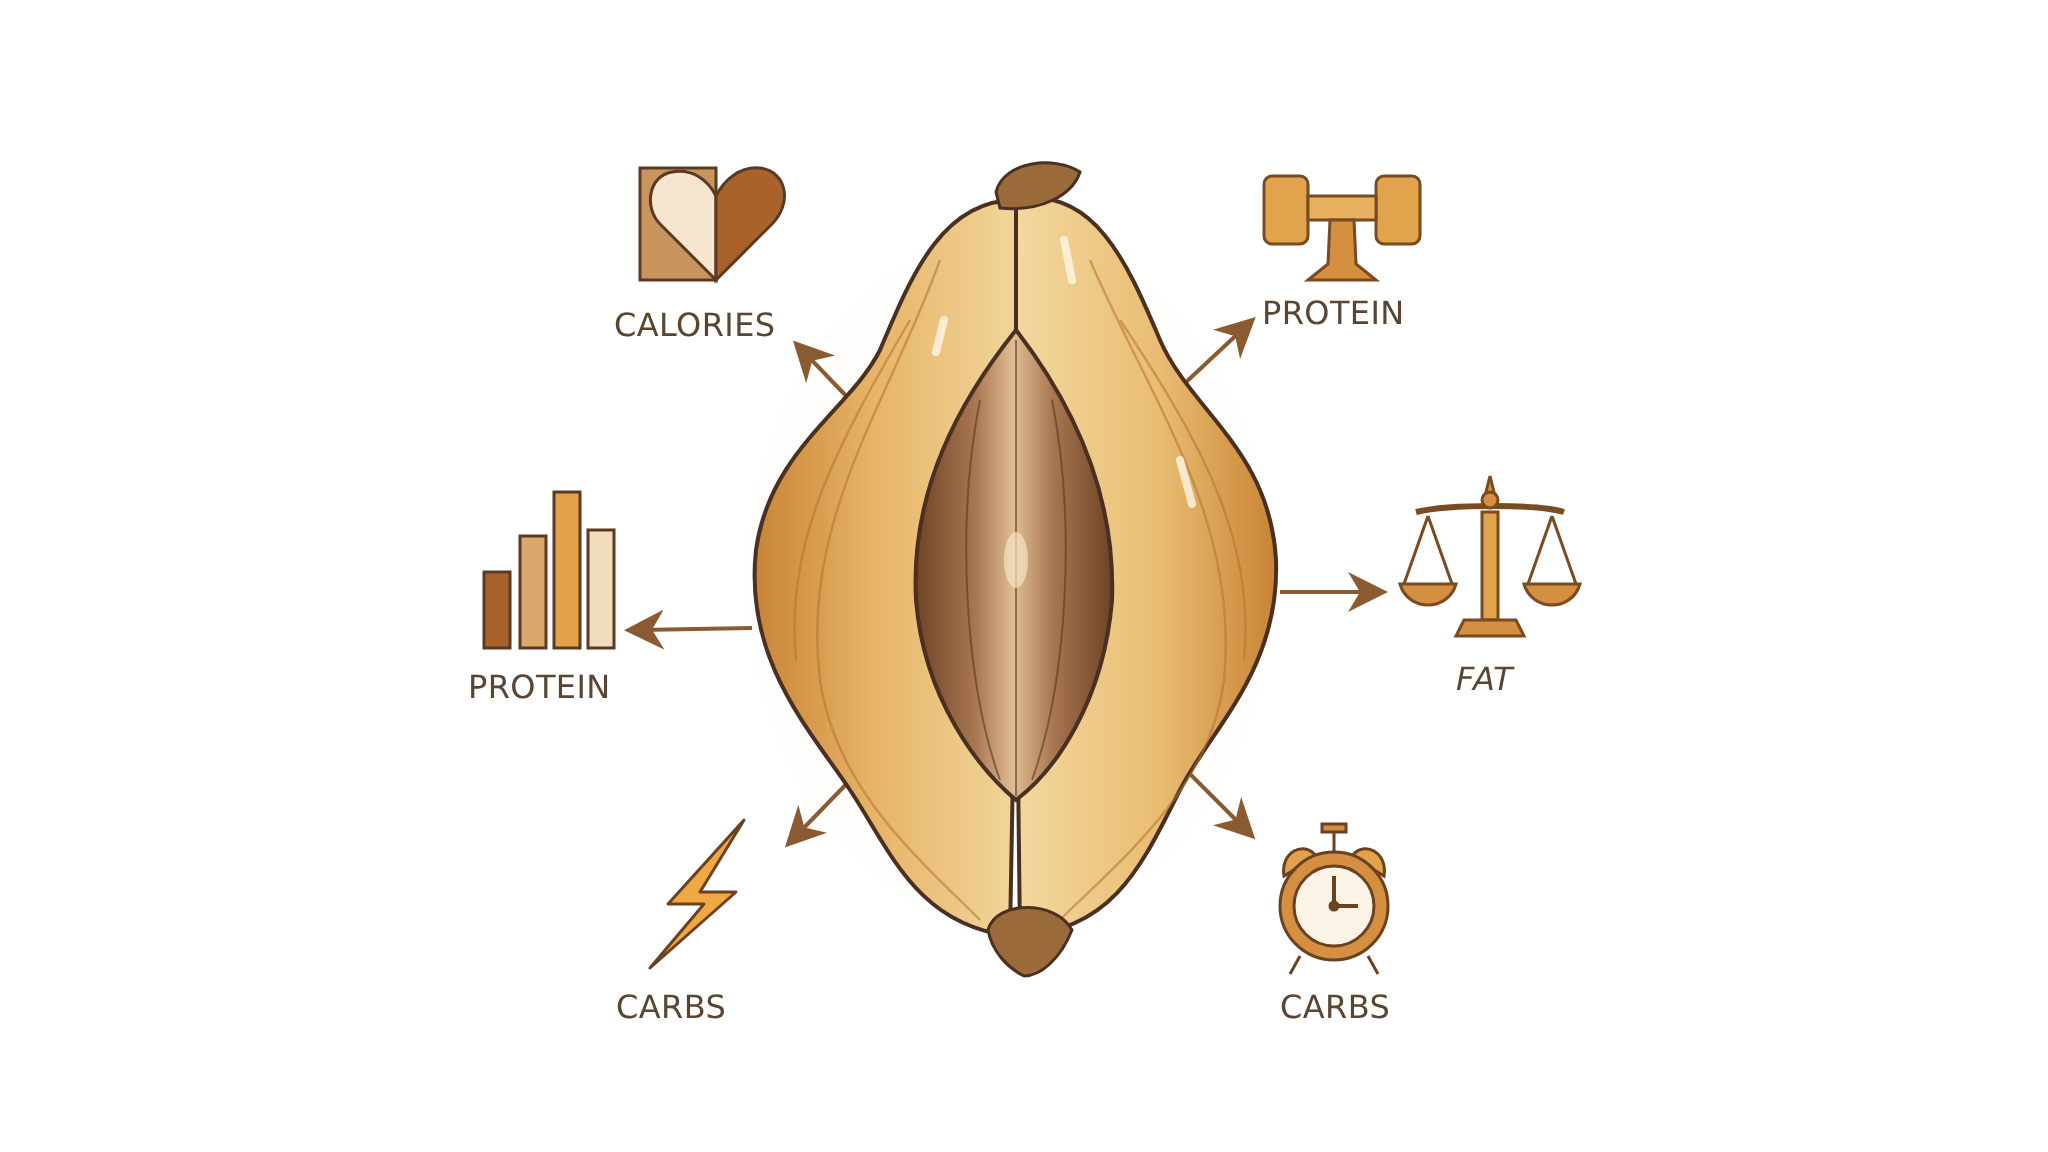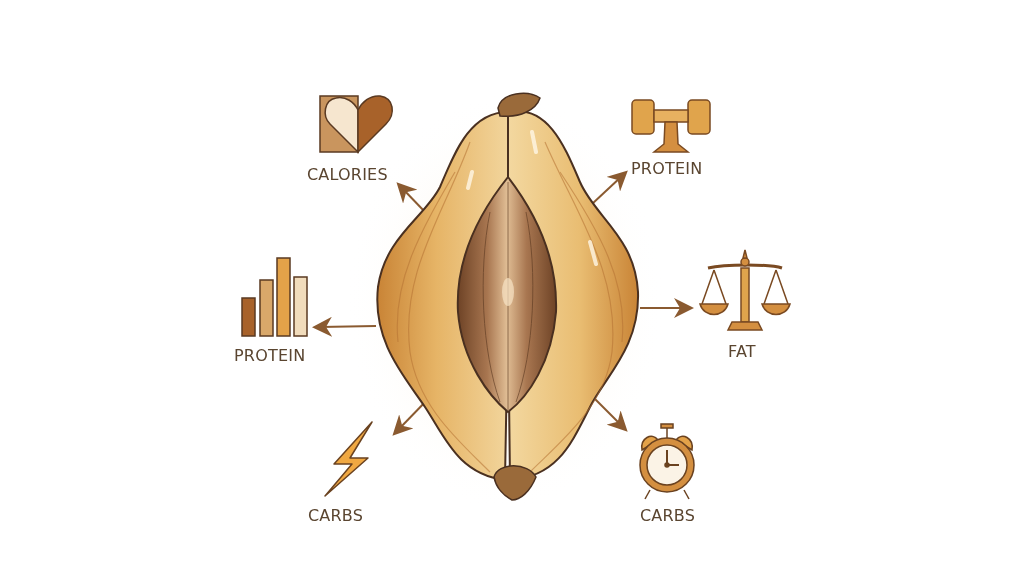--- a/index.html
+++ b/index.html
@@ -2,21 +2,21 @@
 <html><head>
   <meta charset="utf-8">
   <style>
     html, body { margin: 0; padding: 0; }
     body {
       width: 1024px; height: 576px; overflow: hidden;
       background: #ffffff;
       font-family: "DejaVu Sans", "Liberation Sans", sans-serif;
       position: relative;
     }
-    .stage { position: absolute; left: 0; top: 12px; width: 1024px; height: 444px; }
+    .stage { position: absolute; left: 0; top: 0; width: 1024px; height: 444px; }
     svg.art { position: absolute; left: 0; top: 0; }
     .label {
       position: absolute;
       font-size: 16px;
       letter-spacing: 0.2px;
       color: #5a4530;
       white-space: nowrap;
     }
   </style>
 </head>
@@ -157,16 +157,16 @@
       <line x1="667" y1="453" x2="679" y2="453" stroke-width="2"></line>
       <circle cx="667" cy="453" r="2" fill="#6a4220"></circle>
       <line x1="650" y1="478" x2="645" y2="487"></line>
       <line x1="684" y1="478" x2="689" y2="487"></line>
     </g>
   </svg>
 
   <div class="label" style="left:307px; top:153px;">CALORIES</div>
   <div class="label" style="left:631px; top:147px;">PROTEIN</div>
   <div class="label" style="left:234px; top:334px;">PROTEIN</div>
-  <div class="label" style="left:728px; top:330px;">FAT</div>
+  <div class="label" style="left:728px; top:330px;font-style:italic;">FAT</div>
   <div class="label" style="left:308px; top:494px;">CARBS</div>
   <div class="label" style="left:640px; top:494px;">CARBS</div>
 </div>
 
 </body></html>

